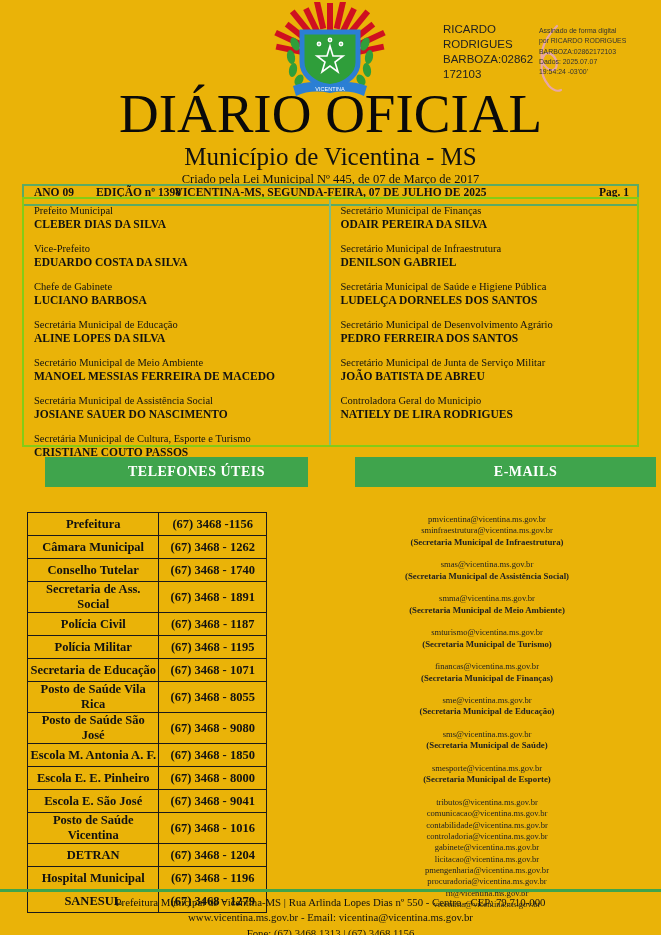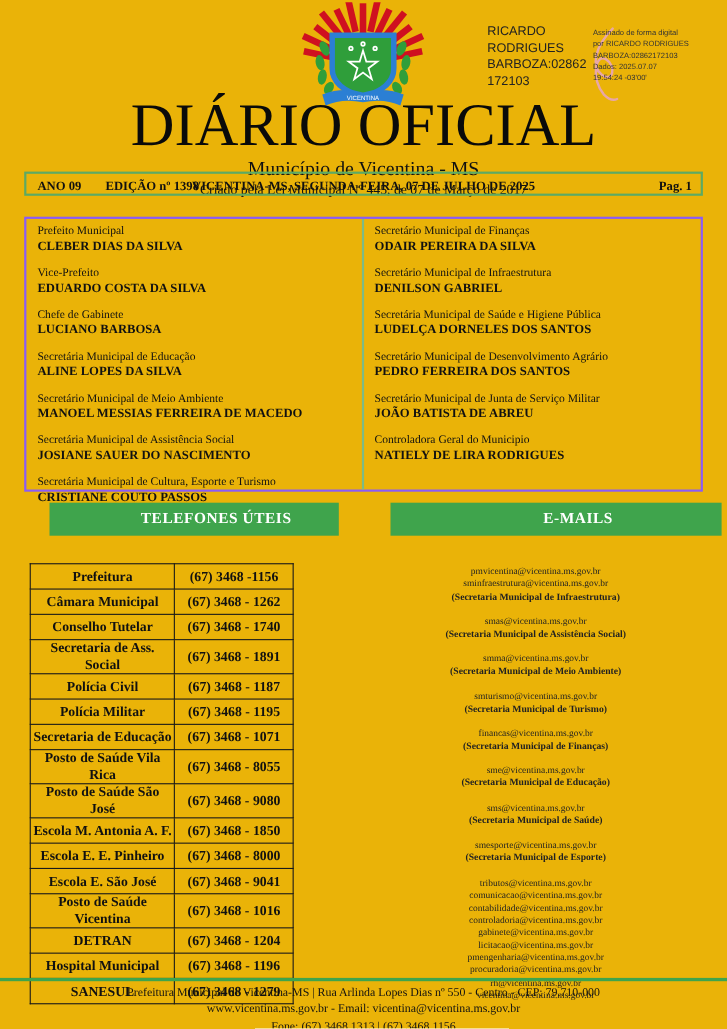--- a/index.html
+++ b/index.html
@@ -17,38 +17,38 @@
     position:absolute; left:0; top:0; width:95px;
     font-family:"Liberation Sans", sans-serif; font-size:11.5px; line-height:1.3; color:#222;
   }
   #sig-flourish { position:absolute; left:84px; top:-2px; width:46px; height:78px; }
   #sig-details {
     position:absolute; left:96px; top:4px; width:112px;
     font-family:"Liberation Sans", sans-serif; font-size:6.9px; line-height:1.5; color:#333;
   }
   #masthead { position:absolute; left:0; top:86px; width:661px; text-align:center; }
   #main-title { font-size:55px; line-height:1.0; letter-spacing:0px; color:#0a0a0a; }
-  #subtitle { font-size:18px; margin-top:2px; }
+  #subtitle { font-size:25px; margin-top:2px; }
   #law-line { font-size:12.5px; margin-top:1px; }
 
   
   #info-bar {
-    position:absolute; left:22px; top:156px; width:617px; height:22px;
+    position:absolute; left:22px; top:184px; width:617px; height:22px;
     border:2px solid #5aა; border:2px solid #5caa64;
-    display:flex; align-items:flex-end; font-weight:bold; font-size:11.5px;
+    display:flex; align-items:flex-start; font-weight:bold; font-size:11.5px;
   }
   #info-bar .ano { margin-left:10px; }
   #info-bar .edicao { margin-left:22px; }
   #info-bar .data { position:absolute; left:0; right:0; text-align:center; }
   #info-bar .pag { margin-left:auto; margin-right:8px; position:relative; }
 
   
   #officials {
     position:absolute; left:22px; top:197px; width:617px; height:250px;
-    border:2px solid #8b5cf6; display:flex;
+    border:2px solid #84cc16; display:flex;
   }
   .off-col { width:50%; padding:5px 10px 0 10px; }
   .off-col.left { border-right:2px solid #7cbb86; }
   .off-entry { margin-bottom:10.5px; }
   .off-role { font-size:10.5px; line-height:1.25; }
   .off-name { font-size:11.5px; font-weight:bold; line-height:1.25; }
 
   
   .banner {
     position:absolute; top:457px; height:30px; background:#3fa44c;

